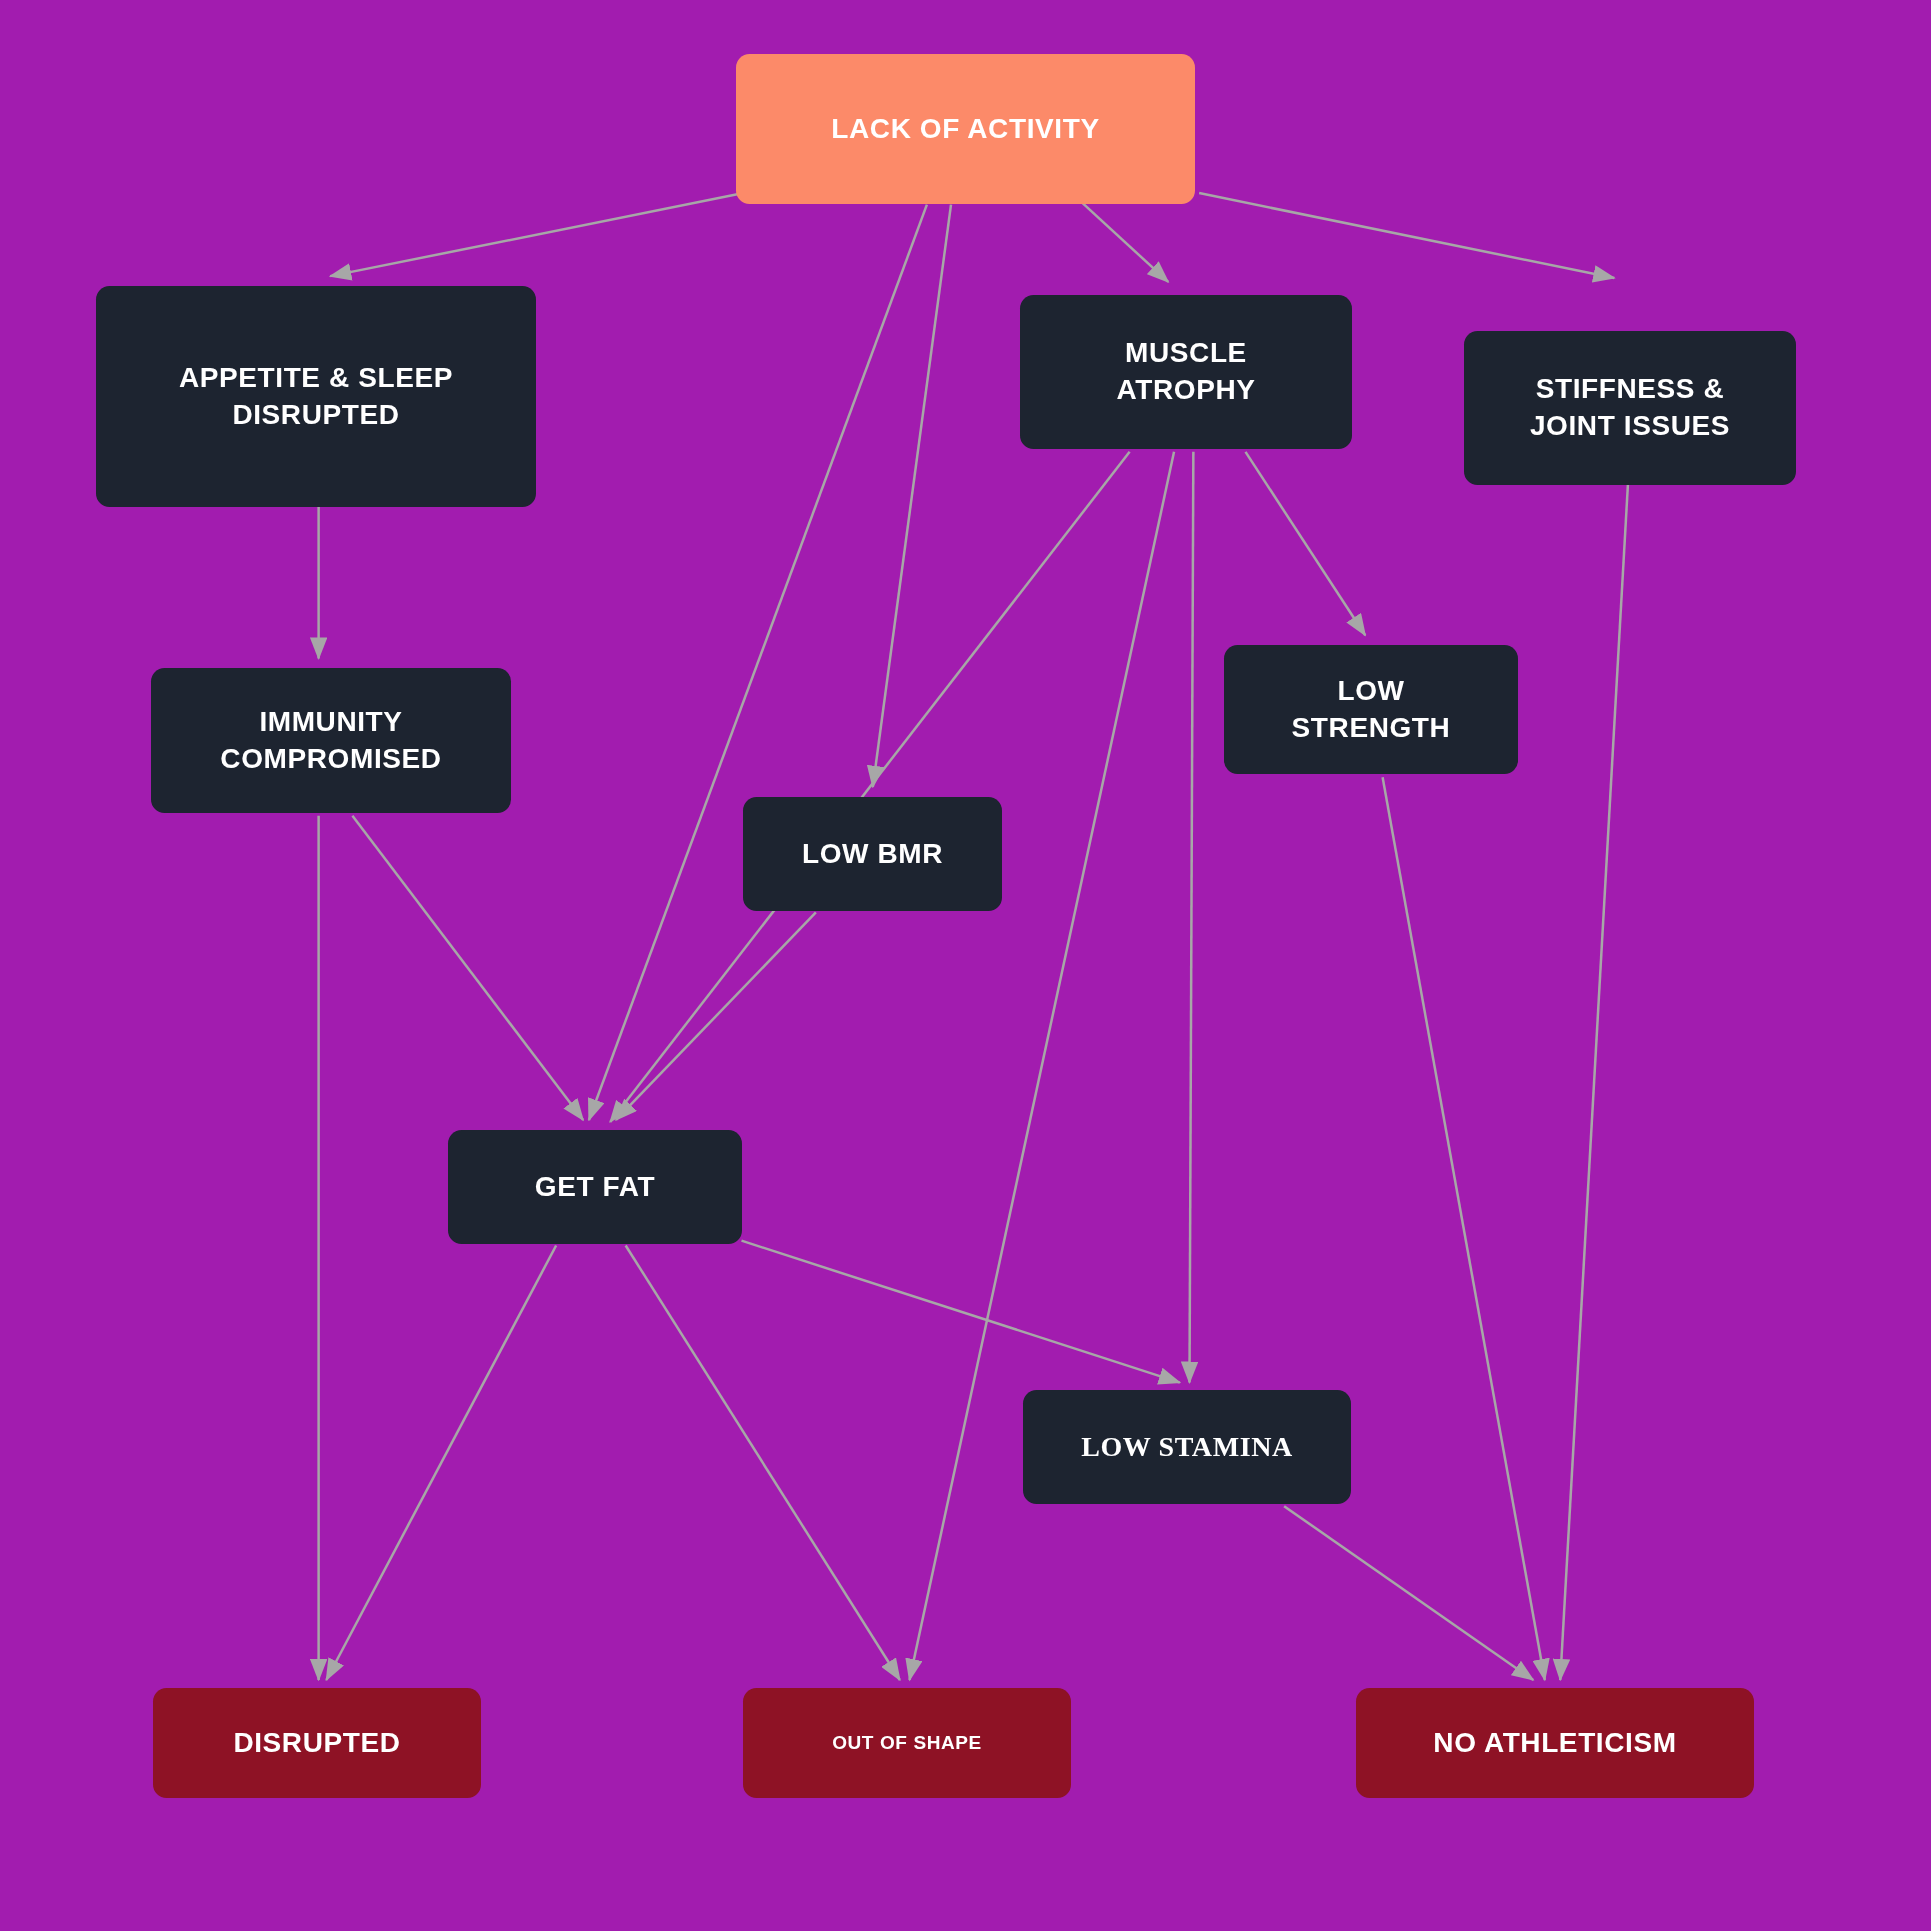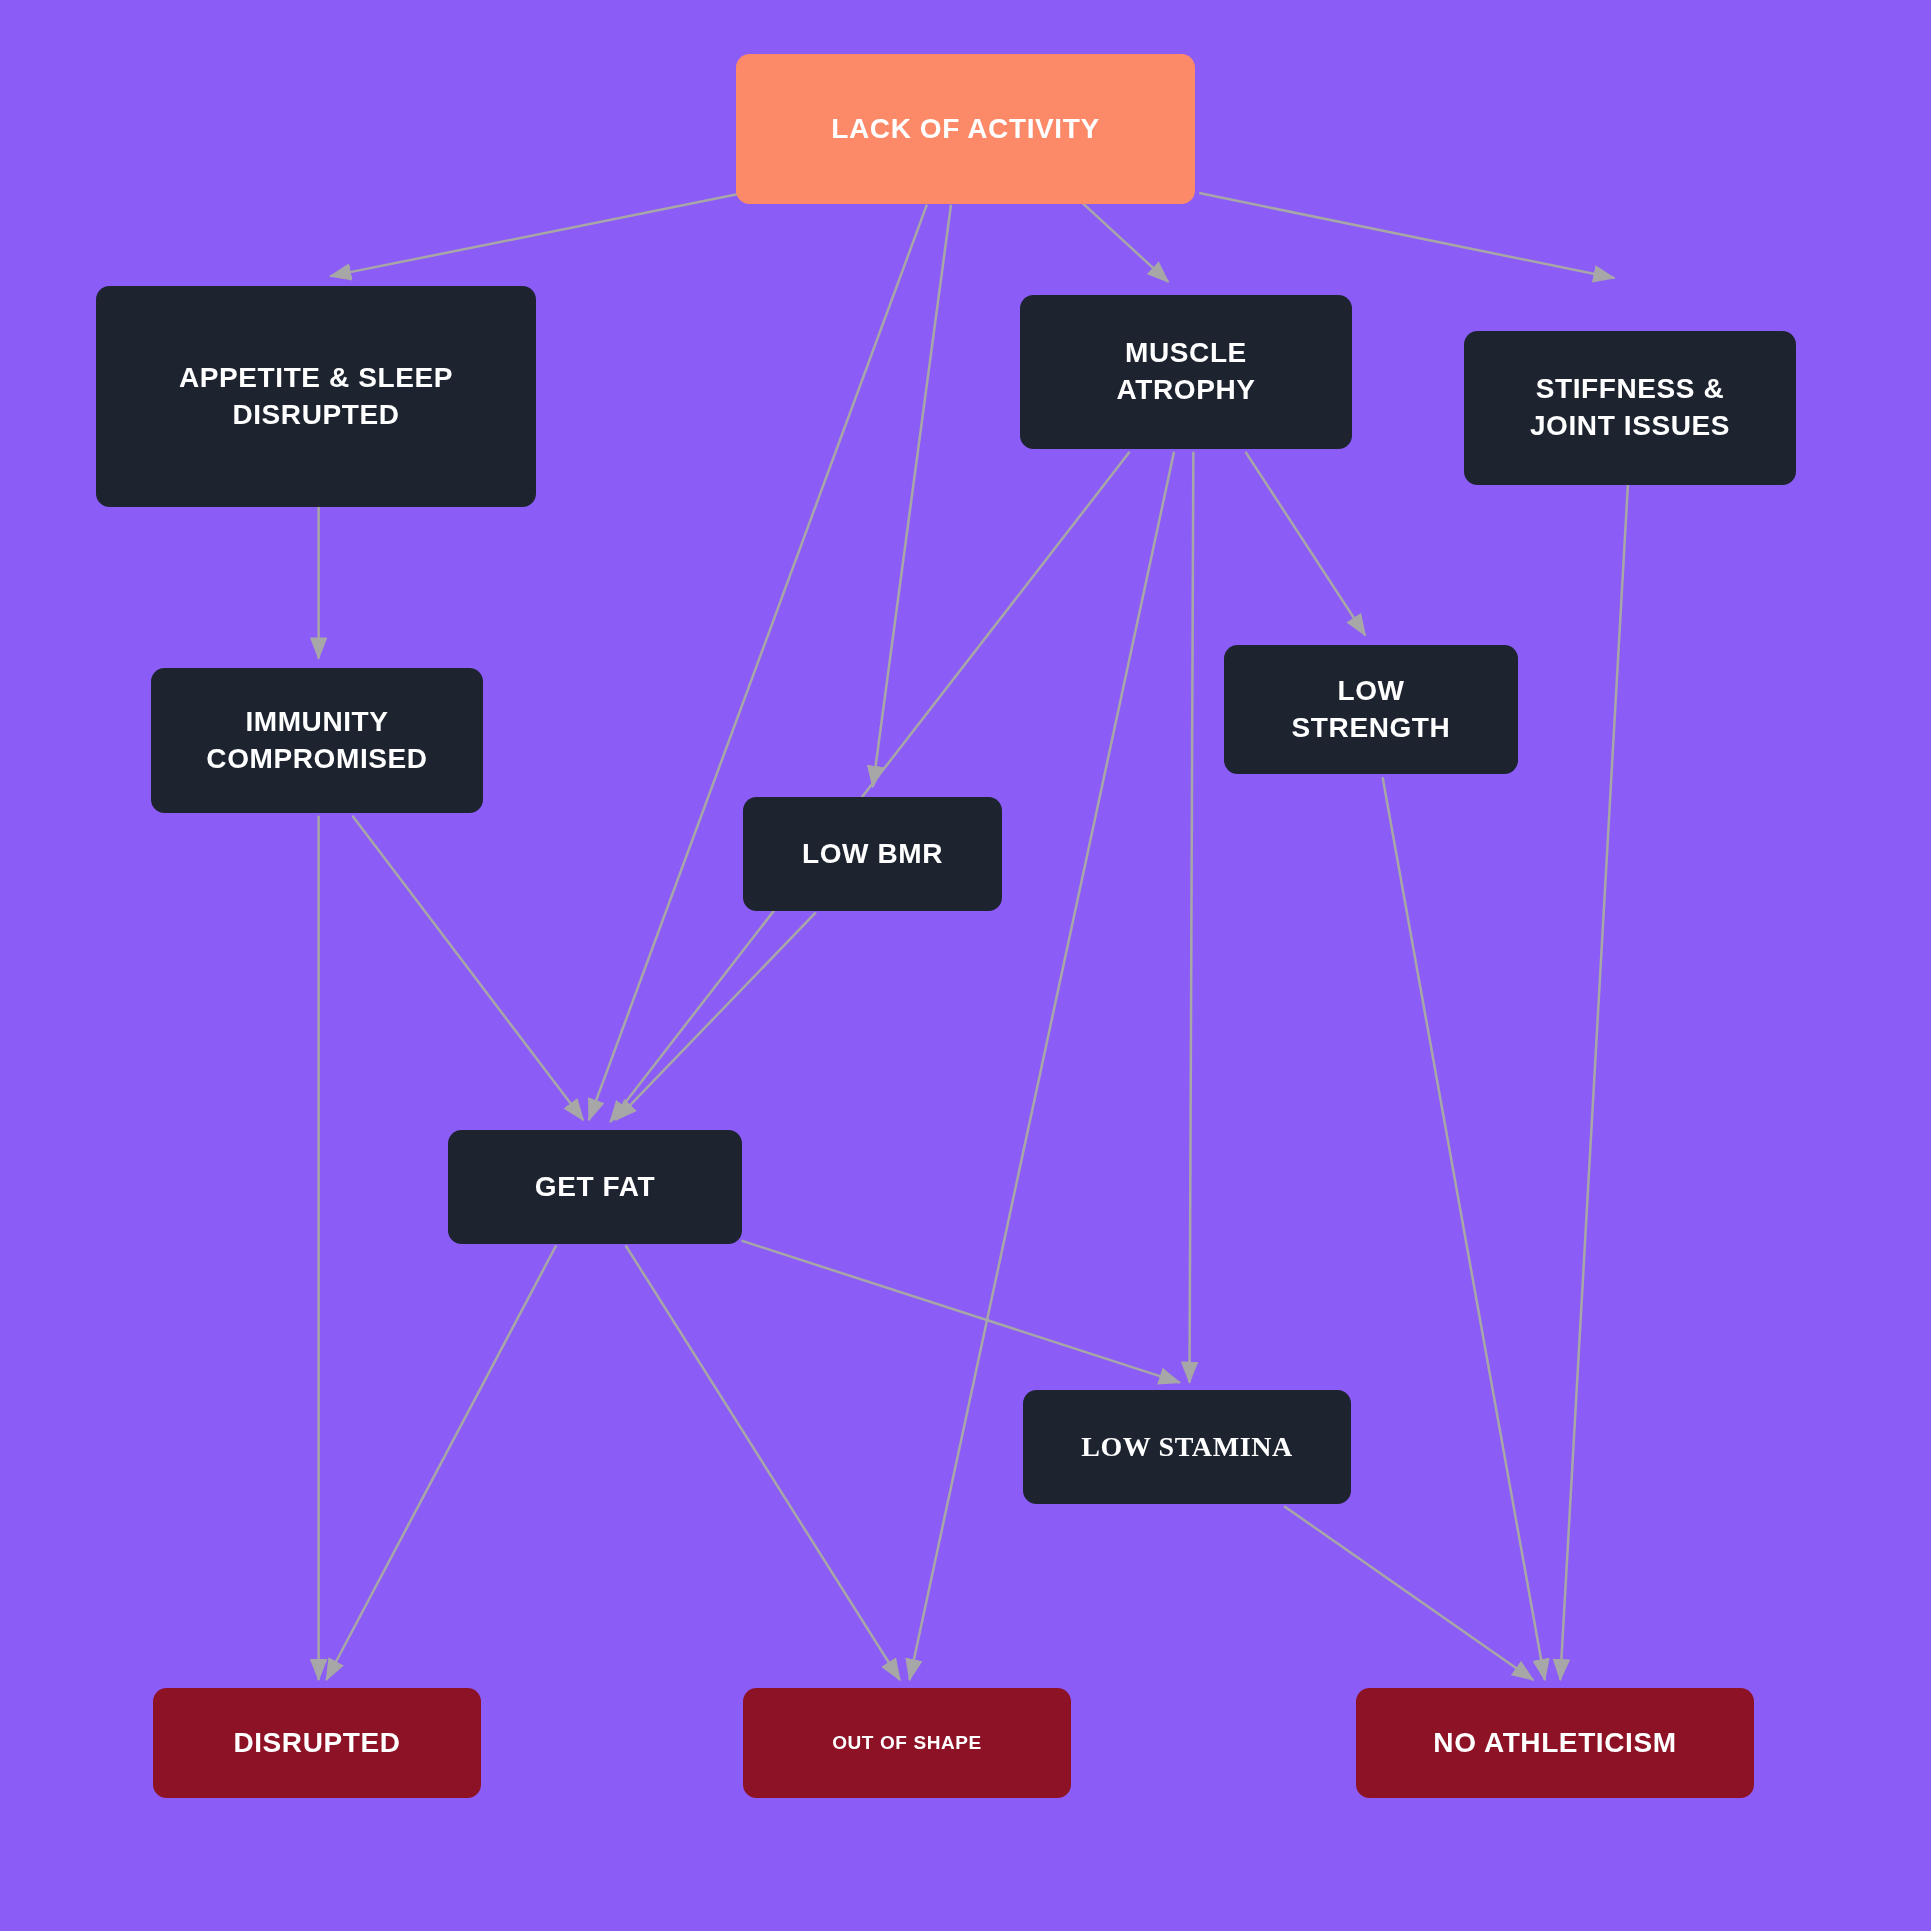--- a/index.html
+++ b/index.html
@@ -4,21 +4,21 @@
 <style>
   html, body {
     margin: 0;
     padding: 0;
     background: #12161b;
   }
   #canvas {
     position: relative;
     width: 1931px;
     height: 1931px;
-    background: #8b5cf6;
+    background: #a21caf;
     overflow: hidden;
     font-family: "Liberation Sans", sans-serif;
   }
   #edges {
     position: absolute;
     left: 0; top: 0;
     width: 1931px;
     height: 1931px;
     pointer-events: none;
   }
@@ -81,21 +81,21 @@
       </g>
   </svg>
   <div id="node-layer">
       <div class="node root" style="left: 736px; top: 54px; width: 459px; height: 150px; font-size: 28px;">LACK OF ACTIVITY</div>
       <div class="node normal" style="left: 96px; top: 286px; width: 440px; height: 221px; font-size: 28px;">APPETITE &amp; SLEEP
 DISRUPTED</div>
       <div class="node normal" style="left: 1020px; top: 295px; width: 332px; height: 154px; font-size: 28px;">MUSCLE
 ATROPHY</div>
       <div class="node normal" style="left: 1464px; top: 295px; width: 332px; height: 154px; font-size: 28px; margin-top: 36px;">STIFFNESS &amp;
 JOINT ISSUES</div>
-      <div class="node normal" style="left: 151px; top: 668px; width: 332px; height: 145px; font-size: 28px;">IMMUNITY
+      <div class="node normal" style="left: 151px; top: 668px; width: 360px; height: 145px; font-size: 28px;">IMMUNITY
 COMPROMISED</div>
       <div class="node normal" style="left: 743px; top: 797px; width: 259px; height: 114px; font-size: 28px;">LOW BMR</div>
       <div class="node normal" style="left: 1224px; top: 645px; width: 294px; height: 129px; font-size: 28px;">LOW
 STRENGTH</div>
       <div class="node normal" style="left: 448px; top: 1130px; width: 294px; height: 114px; font-size: 28px;">GET FAT</div>
       <div class="node normal" style="left: 1023px; top: 1390px; width: 328px; height: 114px; font-size: 28px; font-family: Liberation Serif, serif;">LOW STAMINA</div>
       <div class="node outcome" style="left: 153px; top: 1688px; width: 328px; height: 110px; font-size: 28px;">DISRUPTED</div>
       <div class="node outcome" style="left: 743px; top: 1688px; width: 328px; height: 110px; font-size: 19px;">OUT OF SHAPE</div>
       <div class="node outcome" style="left: 1356px; top: 1688px; width: 398px; height: 110px; font-size: 28px;">NO ATHLETICISM</div>
     </div>

